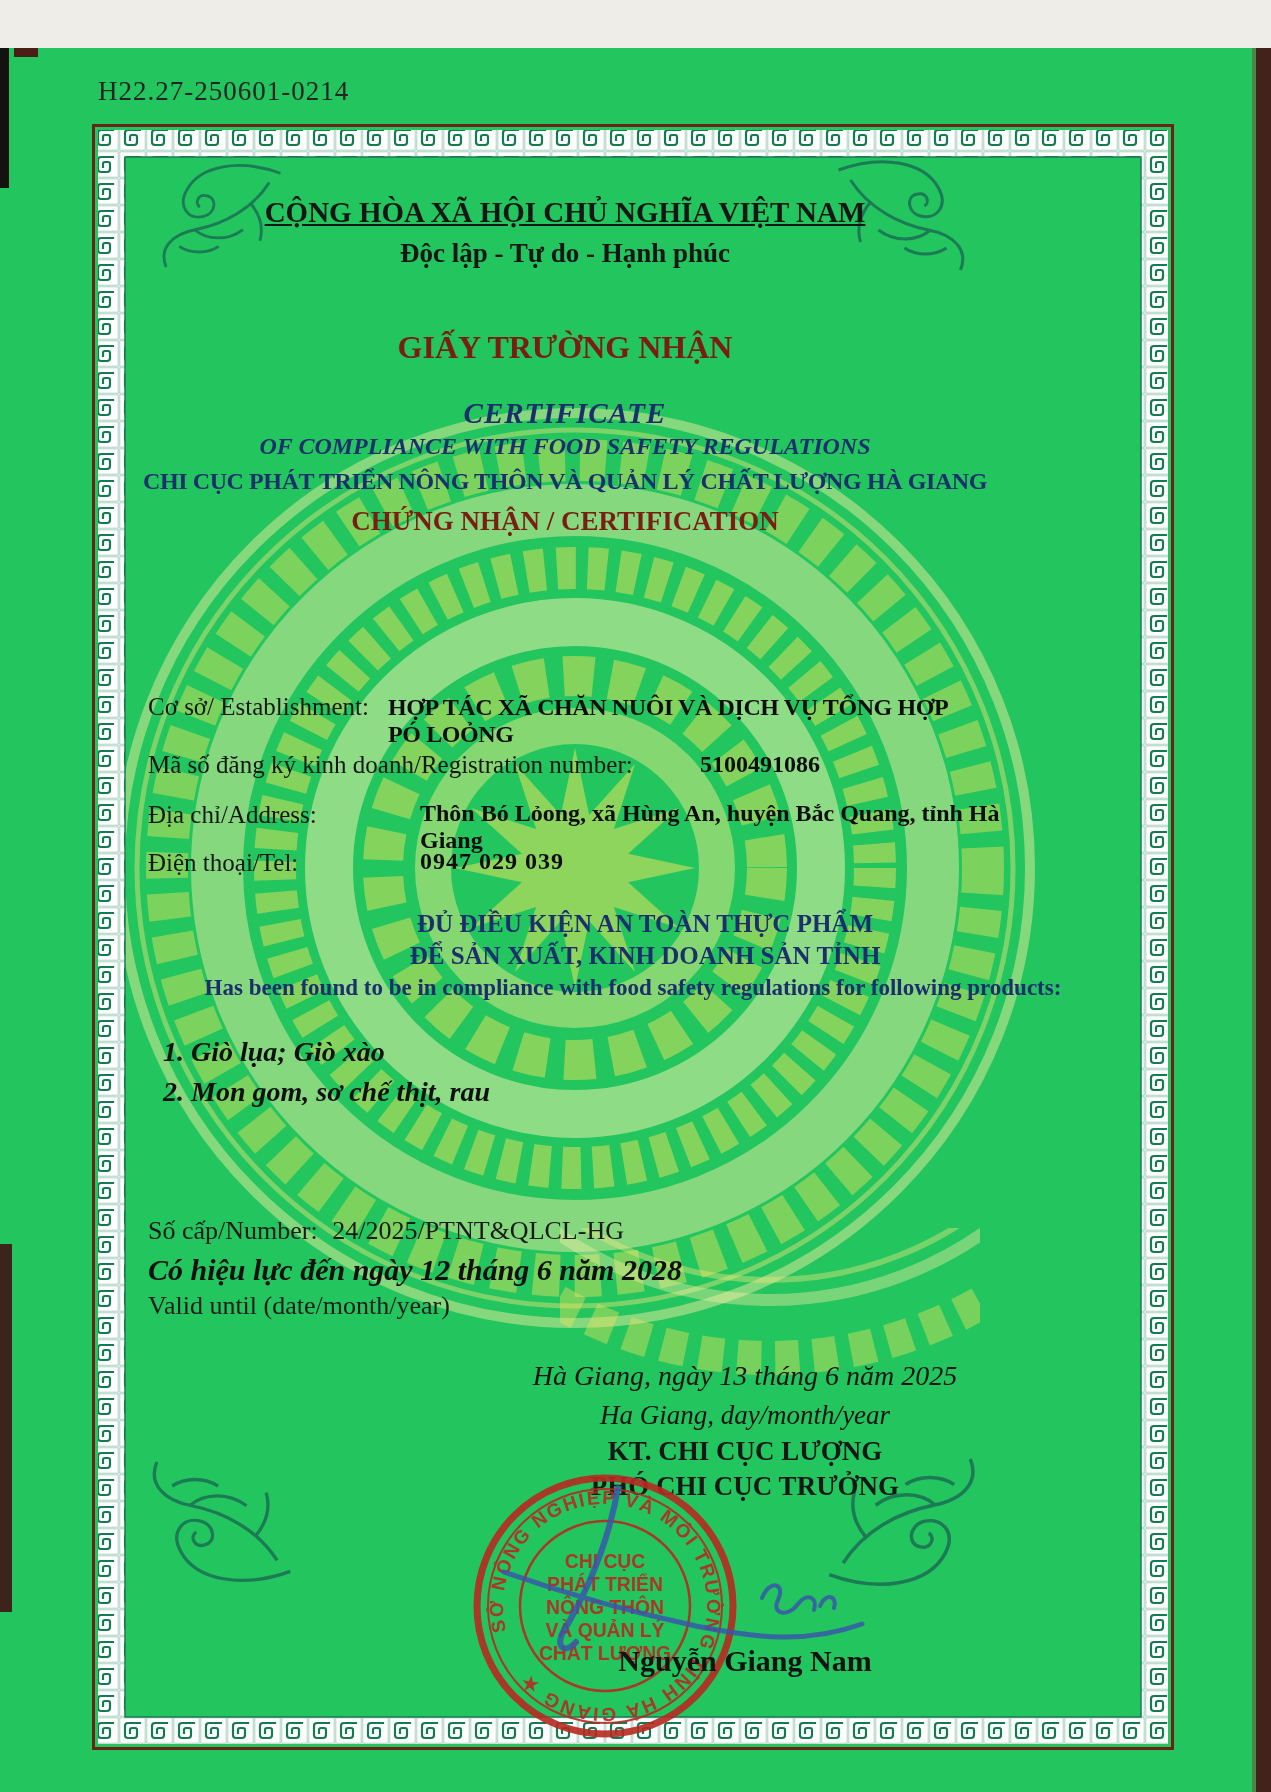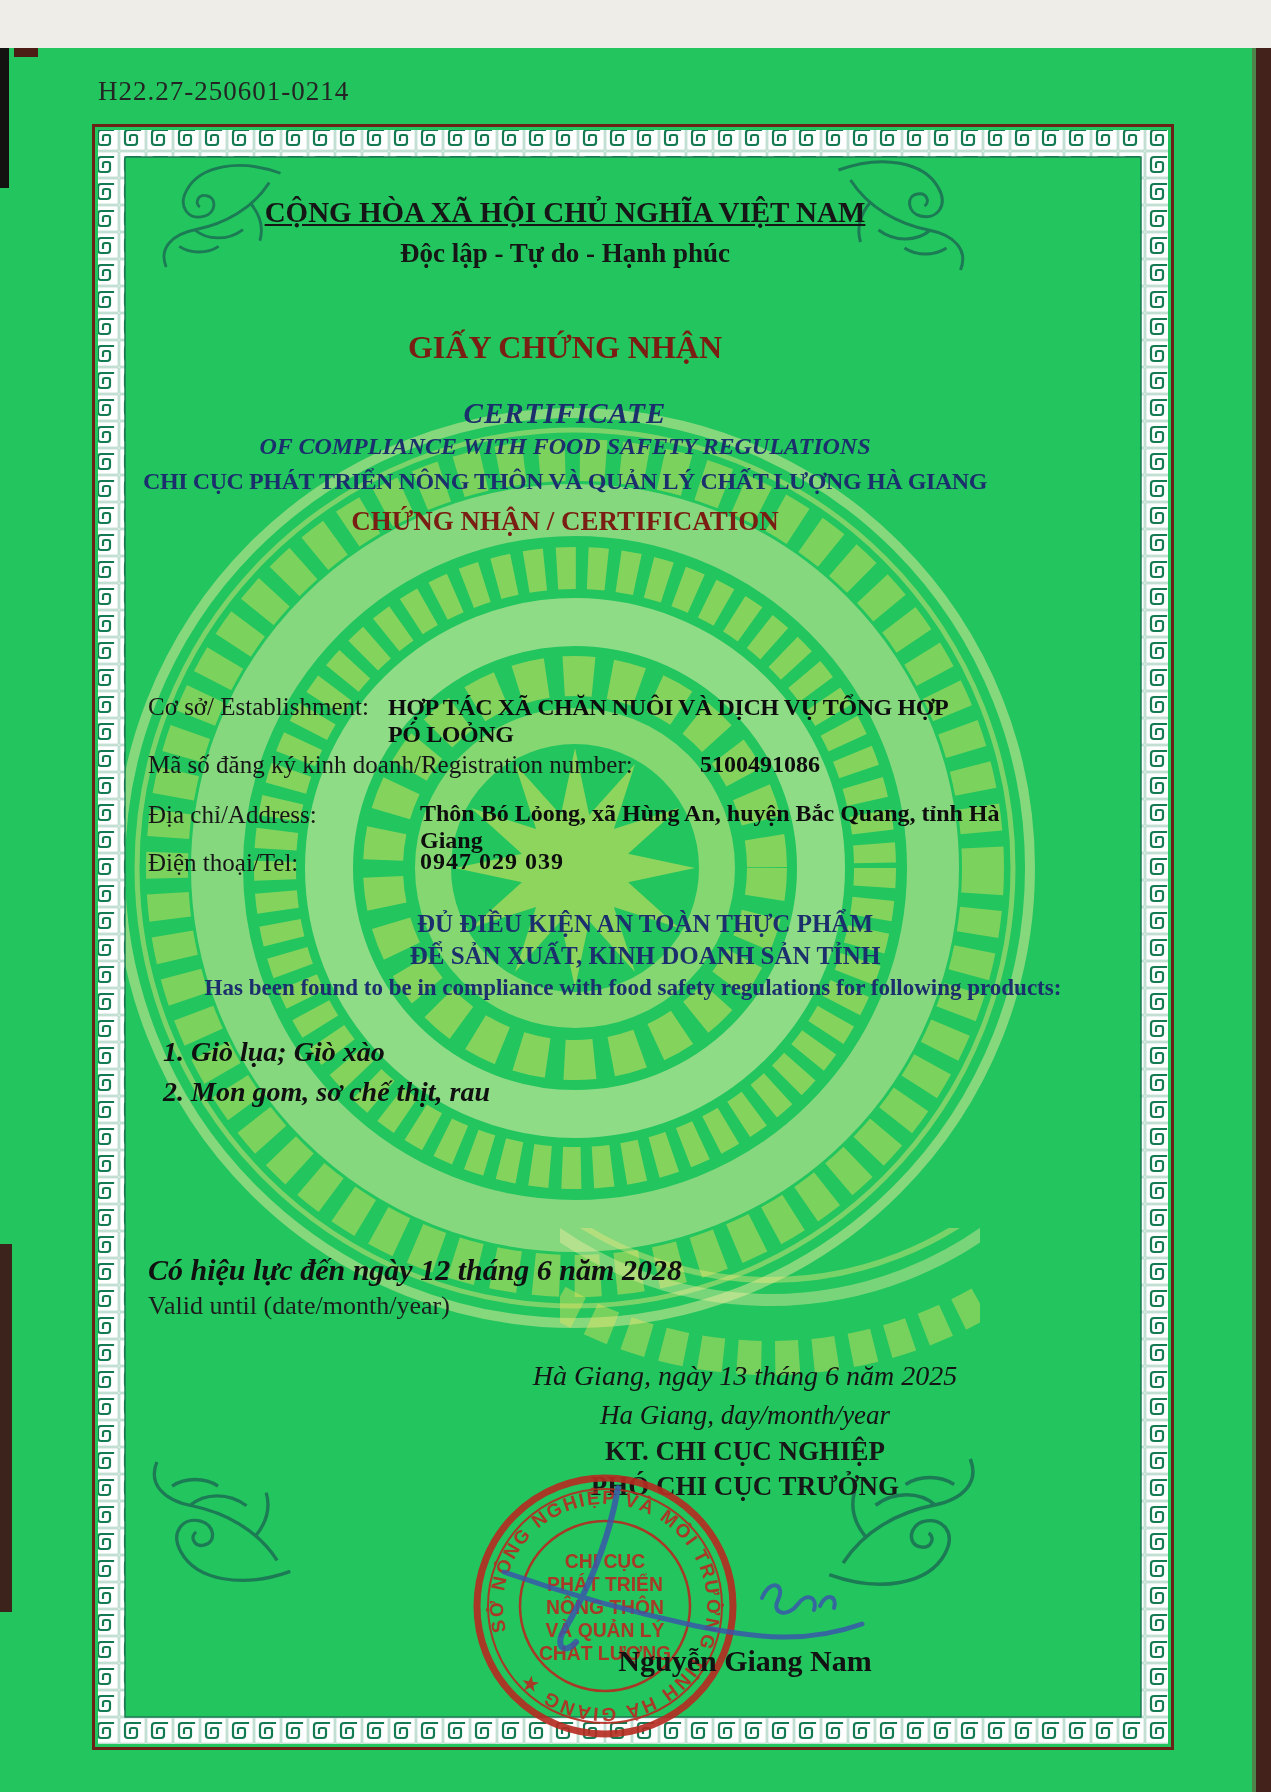--- a/index.html
+++ b/index.html
@@ -88,21 +88,21 @@
   <svg class="abs" style="left:124px;top:1384px;transform:scaleY(-1);" width="175" height="165">
       <use href="#orn"></use>
     </svg>
   <svg class="abs" style="left:820px;top:1384px;transform:scale(-1,-1);" width="185" height="165">
       <use href="#orn"></use>
     </svg>
 
   <div class="abs ctr b" style="left:170px;top:148px;width:790px;font-size:29px;color:#161616;text-decoration:underline;">CỘNG HÒA XÃ HỘI CHỦ NGHĨA VIỆT NAM</div>
   <div class="abs ctr b" style="left:170px;top:190px;width:790px;font-size:27px;color:#161616;">Độc lập - Tự do - Hạnh phúc</div>
 
-  <div class="abs ctr b maroon" style="left:160px;top:281px;width:810px;font-size:32px;">GIẤY CHỨNG NHẬN</div>
+  <div class="abs ctr b maroon" style="left:160px;top:281px;width:810px;font-size:32px;">GIẤY TRƯỜNG NHẬN</div>
   <div class="abs ctr b i navy" style="left:160px;top:349px;width:810px;font-size:29px;letter-spacing:1px;">CERTIFICATE</div>
   <div class="abs ctr b i navy" style="left:120px;top:385px;width:890px;font-size:24px;">OF COMPLIANCE WITH FOOD SAFETY REGULATIONS</div>
   <div class="abs ctr b navy cond" style="left:120px;top:420px;width:890px;font-size:24px;">CHI CỤC PHÁT TRIỂN NÔNG THÔN VÀ QUẢN LÝ CHẤT LƯỢNG HÀ GIANG</div>
   <div class="abs ctr b maroon" style="left:160px;top:458px;width:810px;font-size:27px;">CHỨNG NHẬN / CERTIFICATION</div>
 
   <div class="abs label" style="left:148px;top:645px;">Cơ sở/ Establishment:</div>
   <div class="abs value cond" style="left:388px;top:646px;width:590px;">HỢP TÁC XÃ CHĂN NUÔI VÀ DỊCH VỤ TỔNG HỢP PÓ LOỎNG</div>
 
   <div class="abs label" style="left:148px;top:703px;">Mã số đăng ký kinh doanh/Registration number:</div>
   <div class="abs value" style="left:700px;top:703px;">5100491086</div>
@@ -113,26 +113,30 @@
   <div class="abs label" style="left:148px;top:801px;">Điện thoại/Tel:</div>
   <div class="abs value" style="left:420px;top:800px;letter-spacing:1px;">0947 029 039</div>
 
   <div class="abs ctr b navy" style="left:240px;top:862px;width:810px;font-size:25px;">ĐỦ ĐIỀU KIỆN AN TOÀN THỰC PHẨM</div>
   <div class="abs ctr b navy" style="left:240px;top:894px;width:810px;font-size:25px;">ĐỂ SẢN XUẤT, KINH DOANH SẢN TỈNH</div>
   <div class="abs ctr b navy" style="left:128px;top:927px;width:1010px;font-size:23px;">Has been found to be in compliance with food safety regulations for following products:</div>
 
   <div class="abs b i" style="left:163px;top:988px;font-size:28px;color:#101010;">1. Giò lụa; Giò xào</div>
   <div class="abs b i" style="left:163px;top:1028px;font-size:28px;color:#101010;">2. Mon gom, sơ chế thịt, rau</div>
 
+  <div class="abs" style="left:148px;top:1168px;font-size:26px;">
+    <span>Số cấp/Number:</span>
+    <span style="margin-left:8px;">24/2025/PTNT&amp;QLCL-HG</span>
+  </div>
   <div class="abs b i" style="left:148px;top:1205px;font-size:30px;color:#101010;">Có hiệu lực đến ngày 12 tháng 6 năm 2028</div>
   <div class="abs" style="left:148px;top:1243px;font-size:26px;color:#1c1c1c;">Valid until (date/month/year)</div>
 
   <div class="abs ctr i" style="left:460px;top:1312px;width:570px;font-size:28px;color:#141414;">Hà Giang, ngày 13 tháng 6 năm 2025</div>
   <div class="abs ctr i" style="left:460px;top:1352px;width:570px;font-size:27px;color:#141414;">Ha Giang, day/month/year</div>
-  <div class="abs ctr b" style="left:460px;top:1388px;width:570px;font-size:27px;color:#171717;">KT. CHI CỤC NGHIỆP</div>
+  <div class="abs ctr b" style="left:460px;top:1388px;width:570px;font-size:27px;color:#171717;">KT. CHI CỤC LƯỢNG</div>
   <div class="abs ctr b" style="left:460px;top:1423px;width:570px;font-size:27px;color:#171717;">PHÓ CHI CỤC TRƯỞNG</div>
 
   <svg class="abs" style="left:455px;top:1408px;opacity:.9;" width="300" height="300" viewBox="0 0 300 300">
     <defs>
       <path id="ringT" d="M150,150 m-102,0 a102,102 0 1,1 204,0 a102,102 0 1,1 -204,0"></path>
     </defs>
     <circle cx="150" cy="150" r="128" fill="none" stroke="#b62a20" stroke-width="7"></circle>
     <circle cx="150" cy="150" r="117" fill="none" stroke="#b62a20" stroke-width="2"></circle>
     <circle cx="150" cy="150" r="85" fill="none" stroke="#b62a20" stroke-width="2.5"></circle>
     <g transform="rotate(-18 150 150)">

